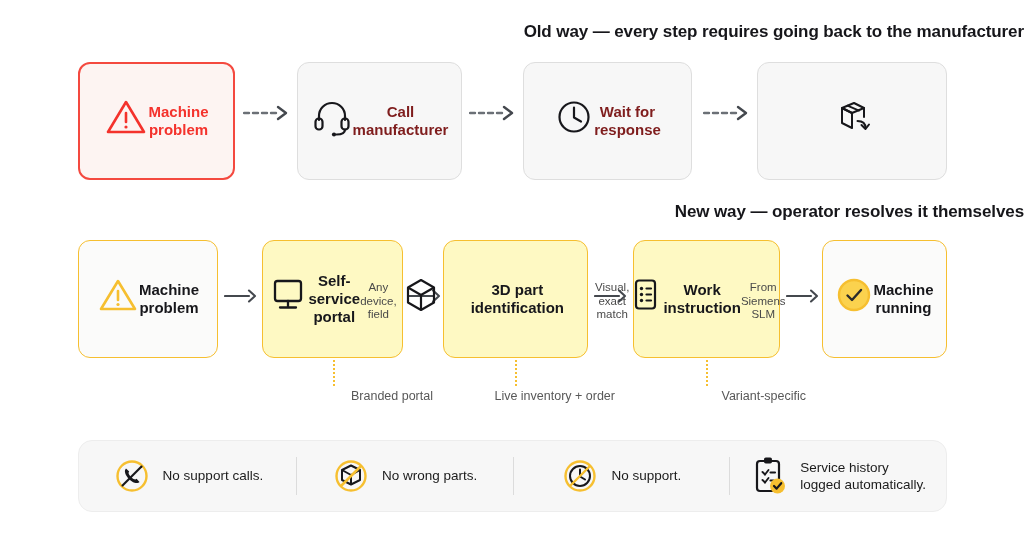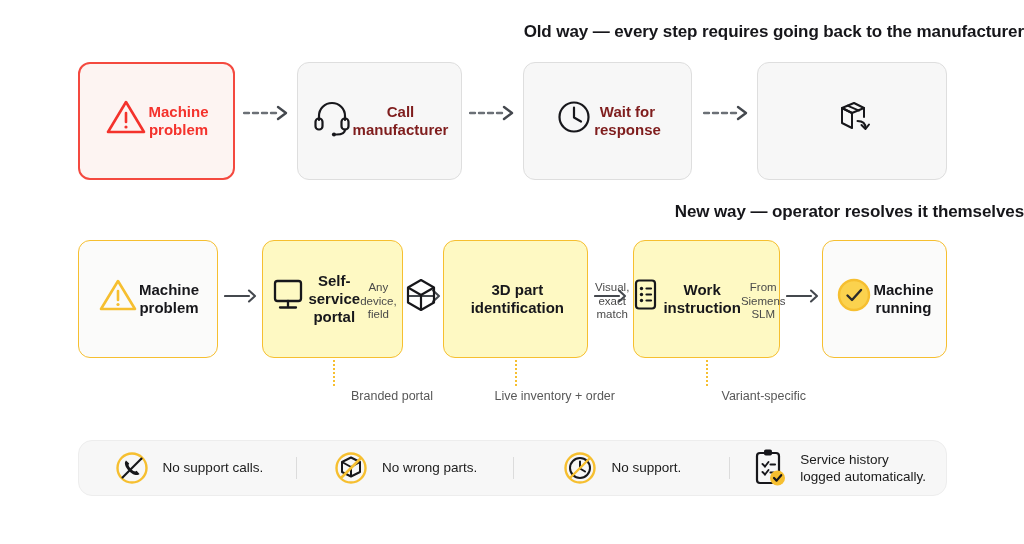--- a/index.html
+++ b/index.html
@@ -110,21 +110,21 @@
     width: 0;
     border-left: 2px dotted #f6bf30;
   }
 
   
   .benefits {
     position: absolute;
     left: 78px;
     top: 440px;
     width: 869px;
-    height: 56px;
+    height: 72px;
     box-sizing: border-box;
     background: #f7f7f7;
     border: 1px solid #ededed;
     border-radius: 14px;
     display: flex;
     align-items: center;
   }
   .benefit {
     flex: 1 1 0;
     display: flex;

